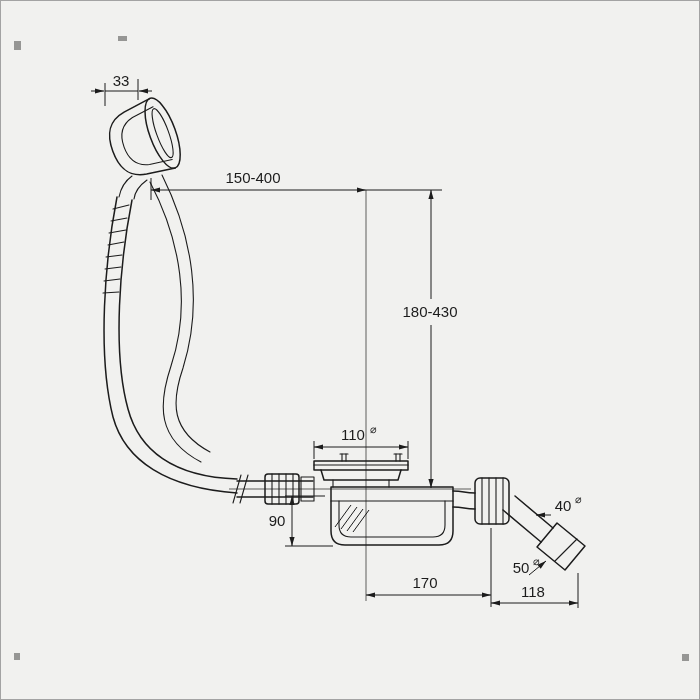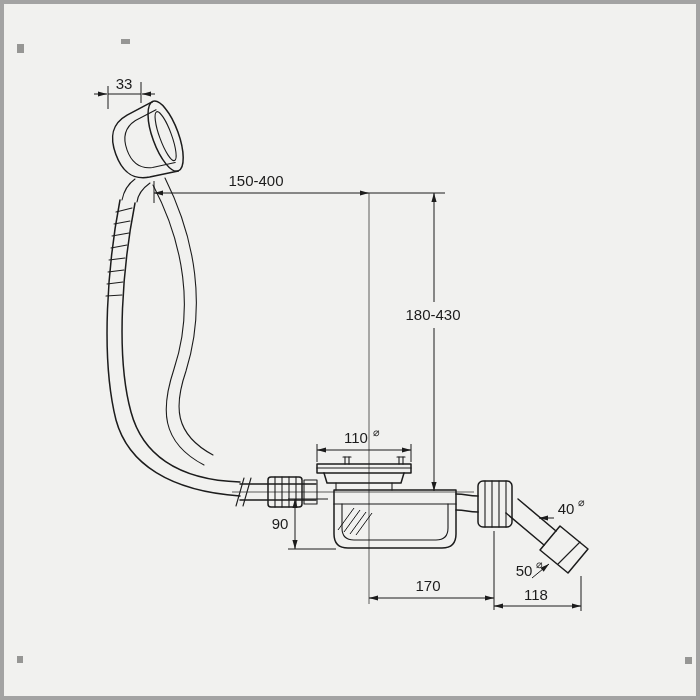--- a/index.html
+++ b/index.html
@@ -1,19 +1,19 @@
 <!DOCTYPE html>
 <html><head>
 <meta charset="utf-8">
 <style>
   html,body{margin:0;padding:0;background:#e9e9e7;}
   .canvas{
     position:relative;width:700px;height:700px;
     background:#f1f1ef;overflow:hidden;
-    border:4px solid #a3a3a3;box-sizing:border-box;
+    border:1px solid #a3a3a3;box-sizing:border-box;
     font-family:"Liberation Sans", sans-serif;
   }
   svg{position:absolute;left:0;top:0;}
   .ol{fill:none;stroke:#1c1c1c;stroke-width:1.5;stroke-linecap:round;stroke-linejoin:round;}
   .ol2{fill:none;stroke:#1c1c1c;stroke-width:1.1;stroke-linecap:round;stroke-linejoin:round;}
   .th{fill:none;stroke:#1c1c1c;stroke-width:1;}
   .cl{fill:none;stroke:#1c1c1c;stroke-width:0.7;}
   .dt{font:15px "Liberation Sans",sans-serif;fill:#1c1c1c;}
   .ds{font:11px "Liberation Sans",sans-serif;fill:#1c1c1c;}
   .mark{fill:#4a4a48;opacity:.55;}

